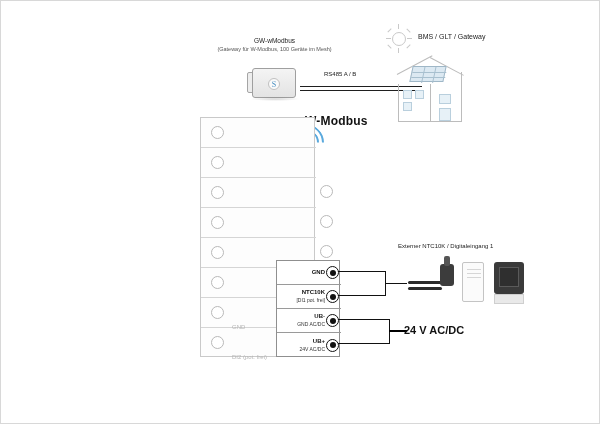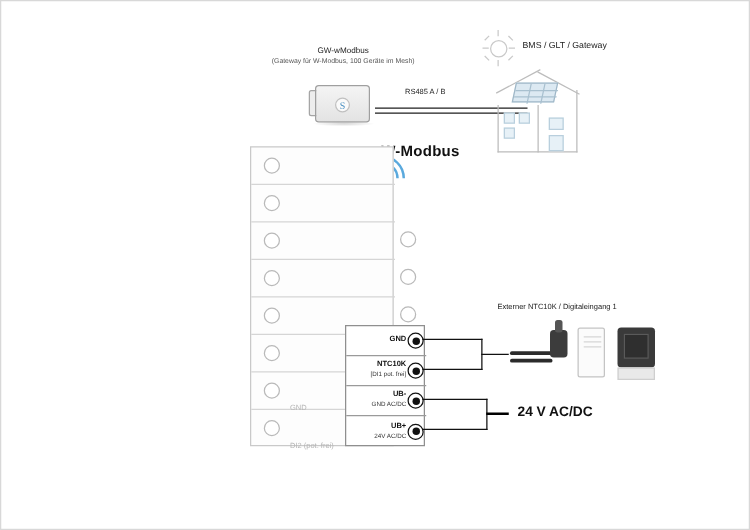--- a/index.html
+++ b/index.html
@@ -284,21 +284,21 @@
 <div class="wire wire-h" style="left:338px;top:271px;width:48px;"></div>
 <div class="wire wire-h" style="left:338px;top:295px;width:48px;"></div>
 <div class="wire wire-v" style="left:385px;top:271px;height:25px;"></div>
 <div class="wire wire-h" style="left:385px;top:283px;width:22px;"></div>
 
 <div class="wire wire-h" style="left:338px;top:319px;width:52px;"></div>
 <div class="wire wire-h" style="left:338px;top:343px;width:52px;"></div>
 <div class="wire wire-v" style="left:389px;top:319px;height:25px;"></div>
 <div class="wire wire-thick" style="left:389px;top:330px;width:18px;"></div>
 
-<div class="abs lbl-24v" style="left:404px;top:324px;margin-left:10px;">24 V AC/DC</div>
+<div class="abs lbl-24v" style="left:404px;top:324px;">24 V AC/DC</div>
 
 <div class="abs lbl-ext" style="left:398px;top:243px;">Externer NTC10K / Digitaleingang 1</div>
 
 <div>
   <div class="abs" style="left:408px;top:281px;width:40px;height:2.5px;background:#2b2b2b;border-radius:2px;"></div>
   <div class="abs" style="left:408px;top:287px;width:34px;height:2.5px;background:#2b2b2b;border-radius:2px;"></div>
   <div class="abs" style="left:440px;top:264px;width:14px;height:22px;background:#3c3c3c;border-radius:3px;"></div>
   <div class="abs" style="left:444px;top:256px;width:6px;height:10px;background:#555;border-radius:2px;"></div>
 </div>
 

